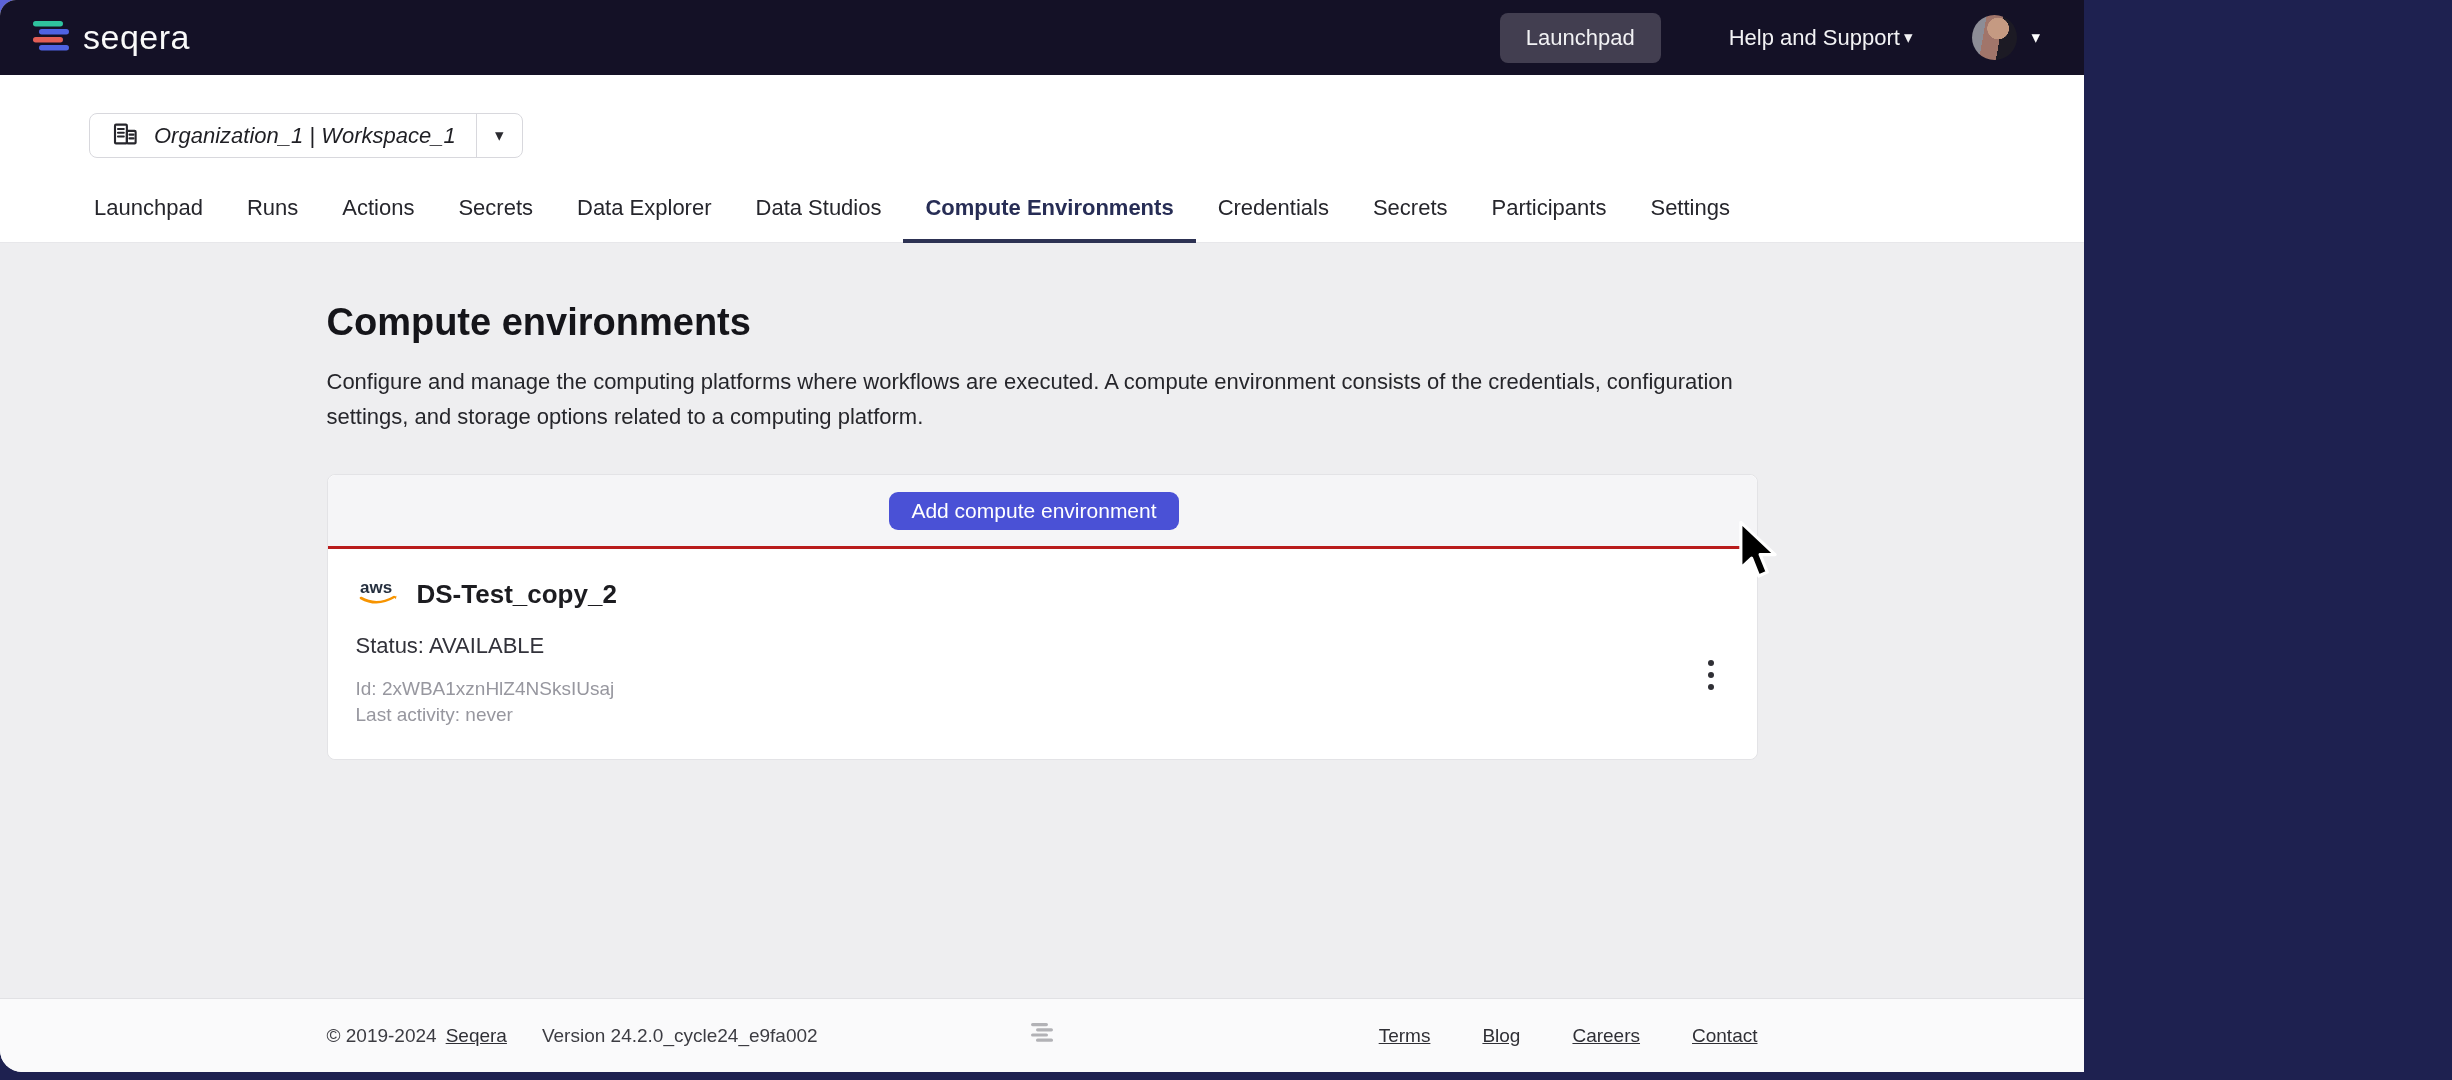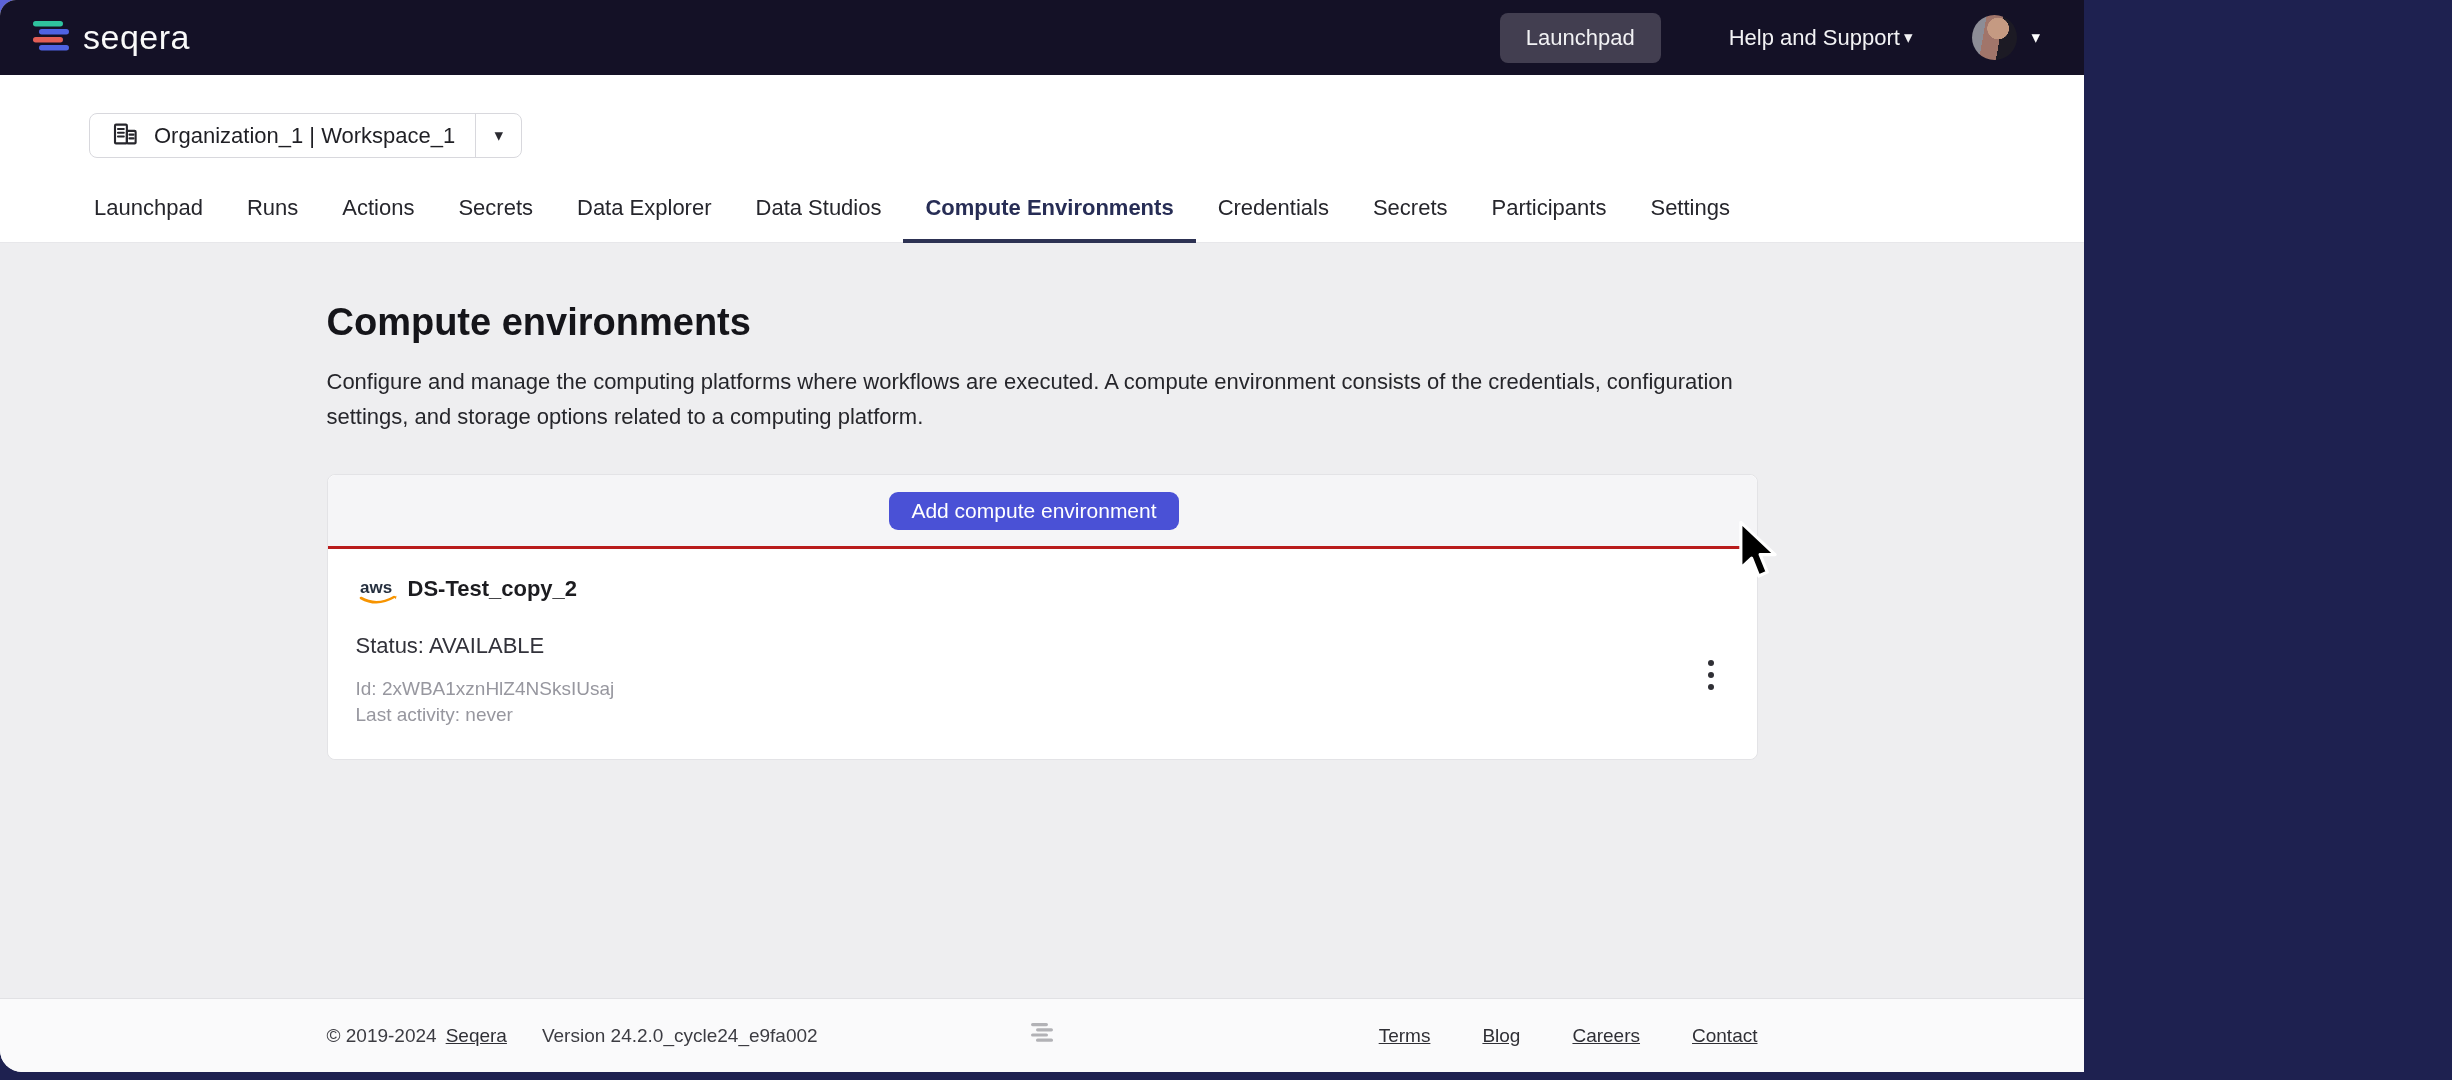--- a/index.html
+++ b/index.html
@@ -56,21 +56,21 @@
   }
 
   
   .subheader { background: #ffffff; }
   .workspace-bar { padding: 38px 0 0 89px; }
   .workspace-selector {
     display: inline-flex; align-items: stretch;
     border: 1px solid #d8d8dd; border-radius: 8px;
     background: #ffffff; height: 45px; overflow: hidden; cursor: pointer;
   }
-  .ws-main { display: flex; align-items: center; gap: 14px; padding: 0 20px; }
+  .ws-main { display: flex; align-items: center; gap: 14px; padding: 0 20px; font-style: italic; }
   .ws-label { font-size: 22px; color: #1f1f24; }
   .ws-caret {
     display: flex; align-items: center; justify-content: center;
     width: 46px; border-left: 1px solid #d8d8dd; color: #2a2a30;
   }
   .tabs {
     display: flex; align-items: flex-end;
     margin-top: 37px; padding-left: 72px;
     border-bottom: 1px solid #e7e7ea;
   }
@@ -105,22 +105,22 @@
     padding-right: 16px;
   }
   .add-btn {
     background: #4a51d6; color: #ffffff;
     border: none; border-radius: 9px;
     height: 38px; padding: 0 22px;
     font-size: 21px; font-weight: 500; font-family: inherit;
     cursor: pointer;
   }
   .env-row { position: relative; padding: 27px 28px 31px 28px; border-radius: 0 0 8px 8px; background: #ffffff; }
-  .env-title-row { display: flex; align-items: flex-start; gap: 6px; }
-  .env-name { font-size: 22px; font-weight: 600; color: #1c1c20; cursor: pointer; }
+  .env-title-row { display: flex; align-items: center; gap: 15px; }
+  .env-name { font-size: 26px; font-weight: 600; color: #1c1c20; cursor: pointer; }
   .env-status { margin-top: 21px; font-size: 22px; color: #32323a; }
   .env-meta { margin-top: 17px; font-size: 19px; line-height: 26px; color: #97979f; }
   .kebab {
     position: absolute; right: 26px; top: 100px;
     width: 40px; height: 52px;
     display: flex; flex-direction: column; align-items: center; justify-content: center; gap: 6px;
     background: transparent; border: none; cursor: pointer;
   }
   .kebab .dot { width: 6px; height: 6px; border-radius: 50%; background: #2f2f35; }
 

